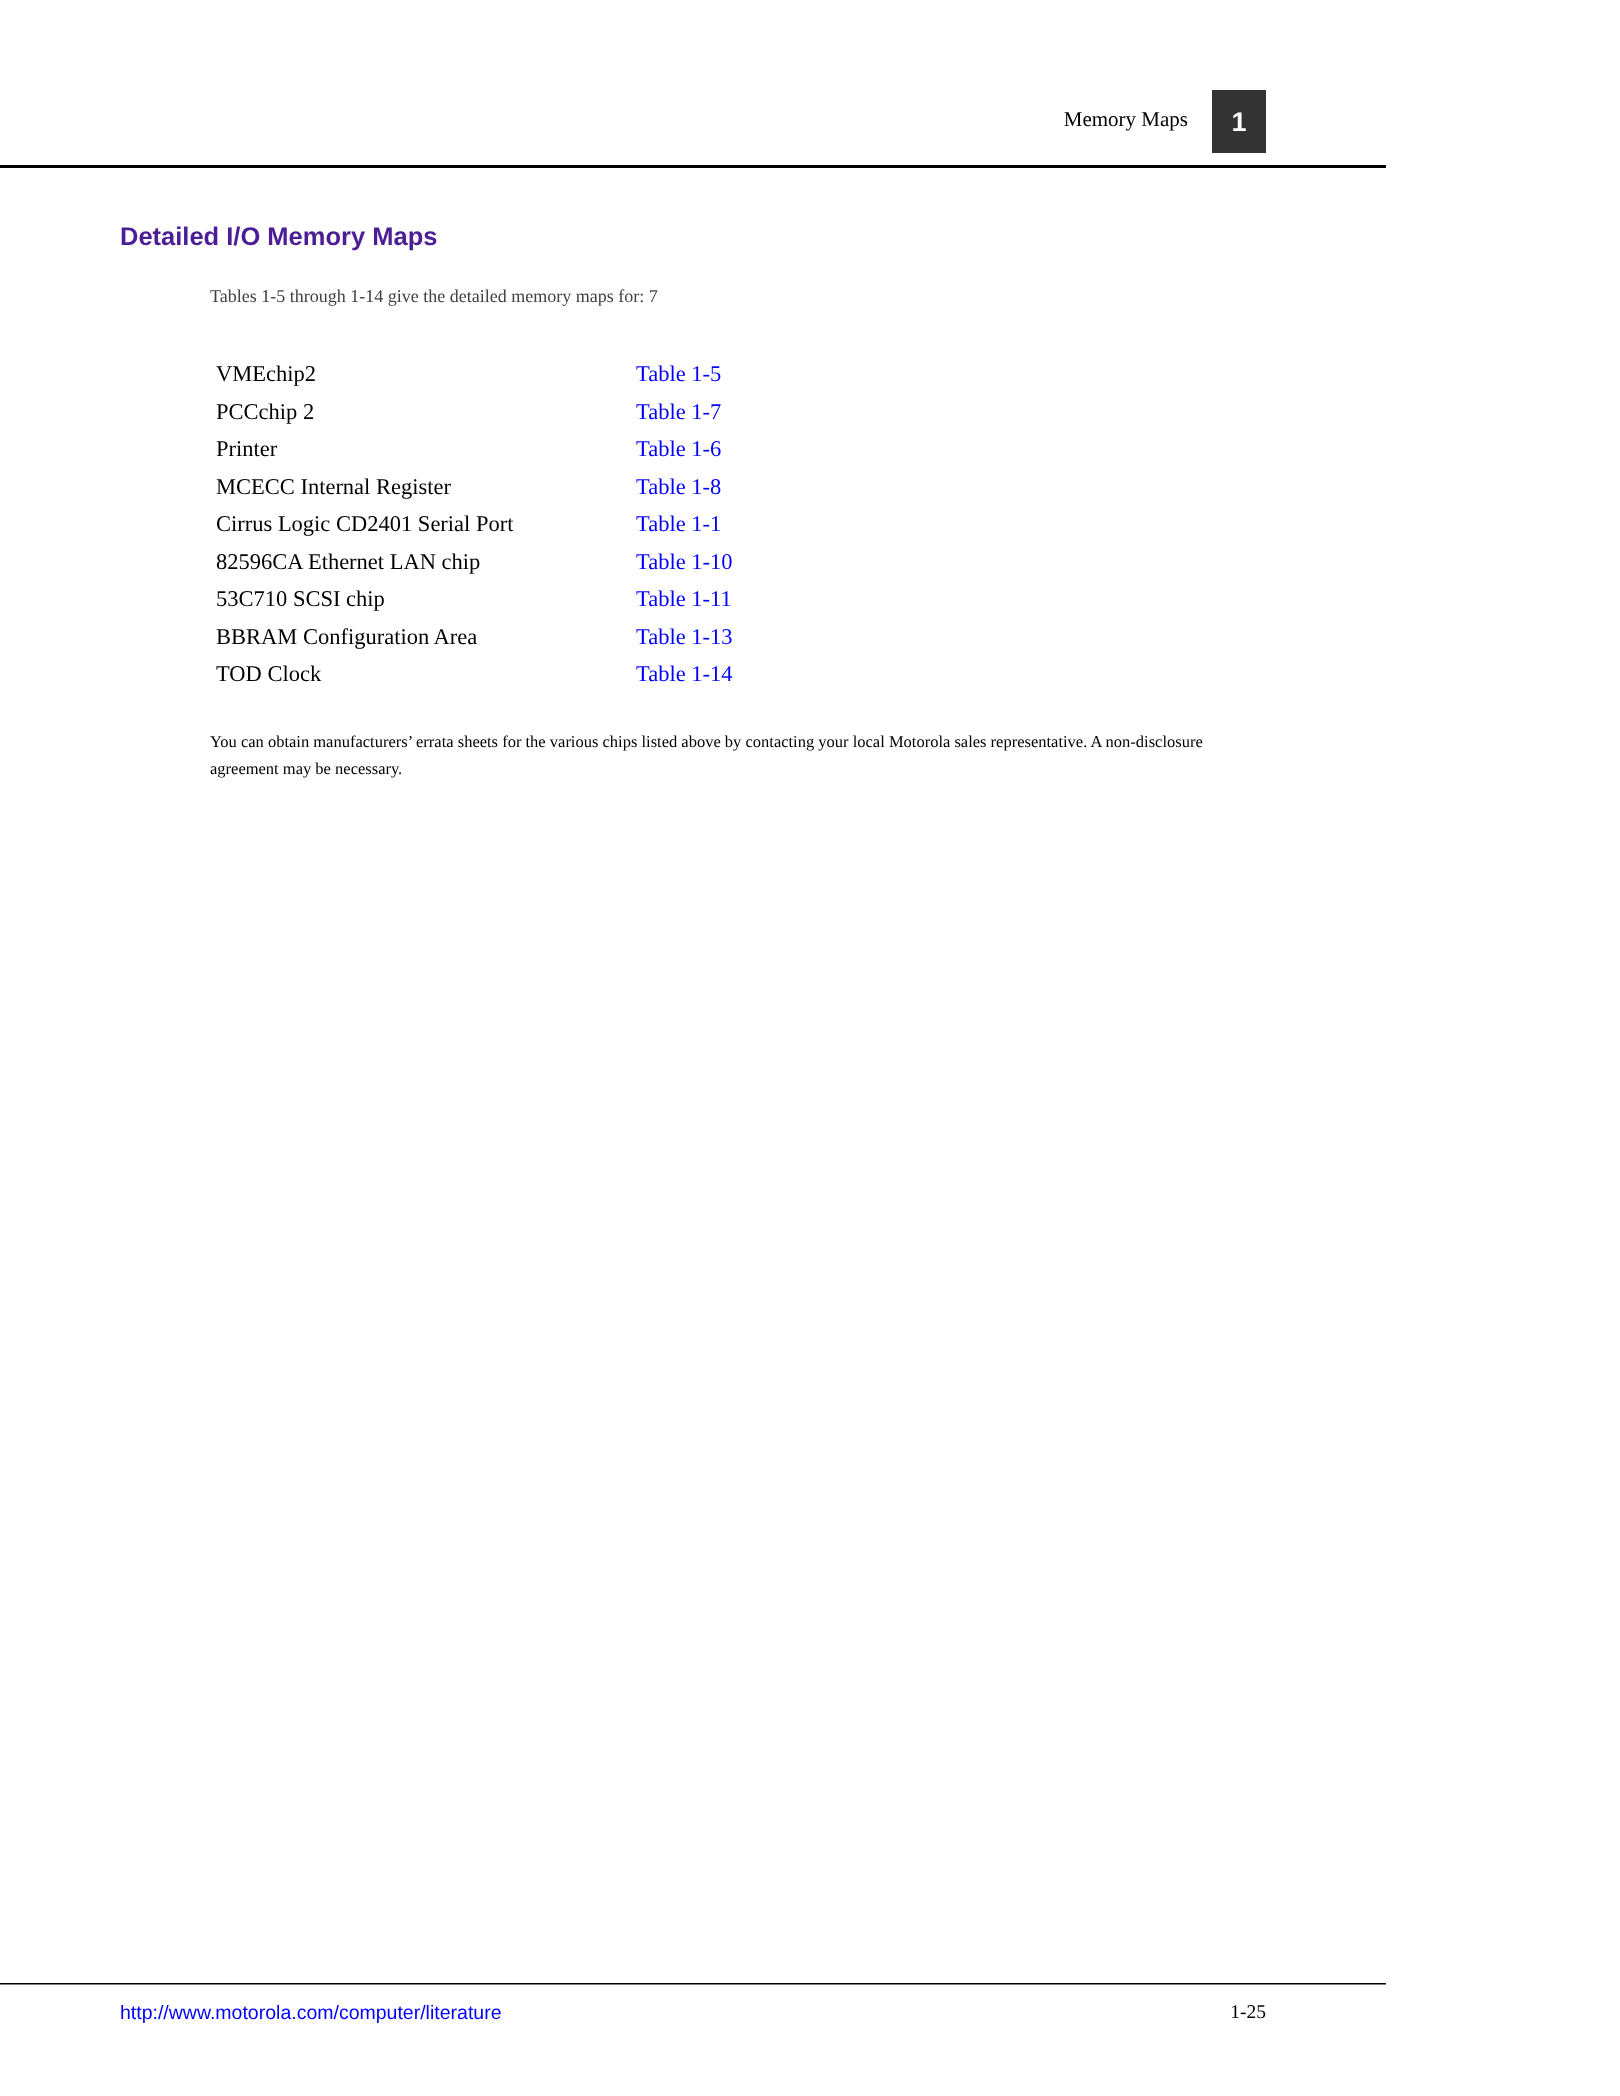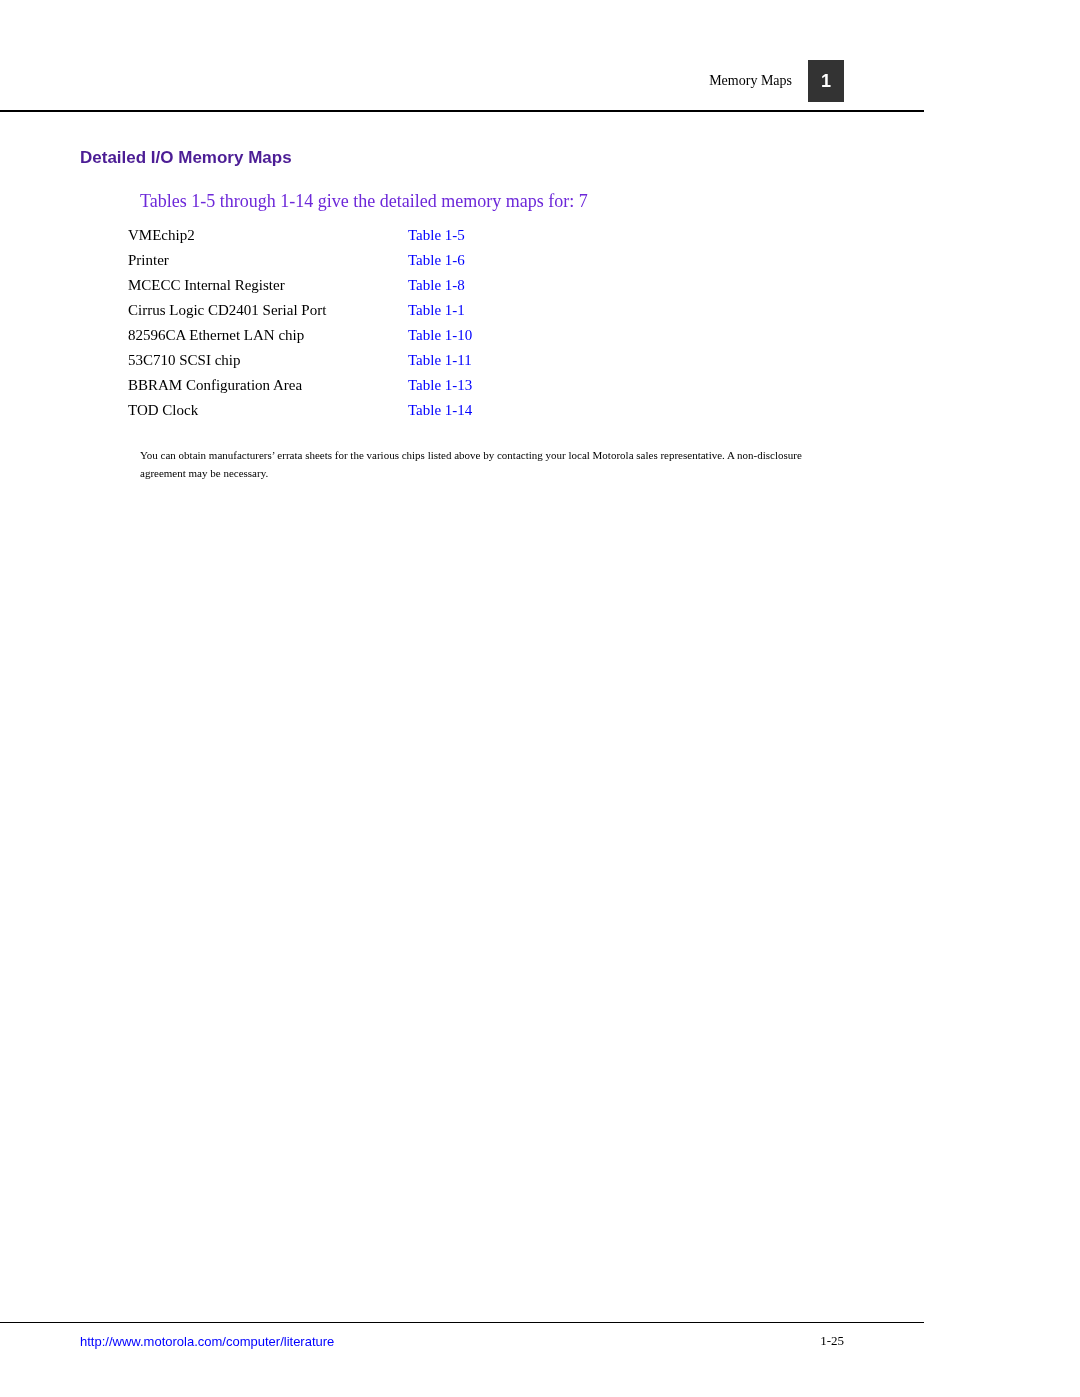--- a/index.html
+++ b/index.html
@@ -74,30 +74,30 @@
     .section-heading {
       font-size: 17px;
       font-weight: bold;
       font-family: Arial, Helvetica, sans-serif;
       margin-bottom: 20px;
       color: #4c1d95;
     }
 
     
     .intro-para {
-      font-size: 18px;
+      font-size: 12px;
       margin-left: 60px;
-      margin-bottom: 12px;
+      margin-bottom: 36px;
       line-height: 1.5;
-      color: #6d28d9;
+      color: #404040;
     }
 
     
     .table-list {
-      margin-left: 48px;
+      margin-left: 64px;
       margin-bottom: 28px;
     }
 
     .table-list-row {
       display: flex;
       align-items: baseline;
       margin-bottom: 8px;
       font-size: 15px;
     }
 
@@ -168,20 +168,24 @@
 
     <div class="intro-para">Tables 1-5 through 1-14 give the detailed memory maps for: 7</div>
 
     <div class="table-list">
 
       <div class="table-list-row">
         <span class="table-list-label">VMEchip2</span>
         <a class="table-list-link" href="#">Table 1-5</a>
       </div>
 
+      <div class="table-list-row">
+        <span class="table-list-label">PCCchip 2</span>
+        <a class="table-list-link" href="#">Table 1-7</a>
+      </div>
 
       <div class="table-list-row">
         <span class="table-list-label">Printer</span>
         <a class="table-list-link" href="#">Table 1-6</a>
       </div>
 
       <div class="table-list-row">
         <span class="table-list-label">MCECC Internal Register</span>
         <a class="table-list-link" href="#">Table 1-8</a>
       </div>

